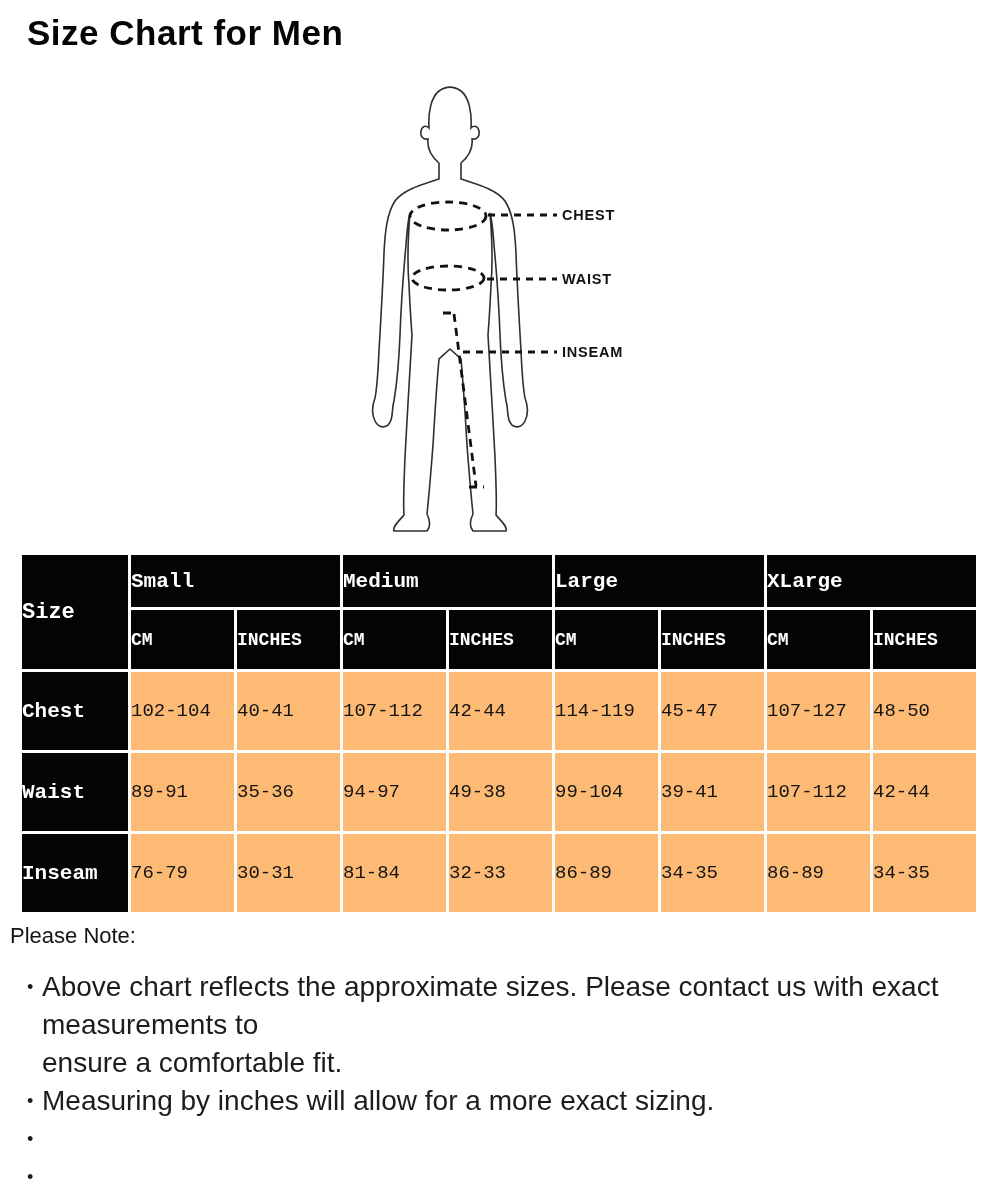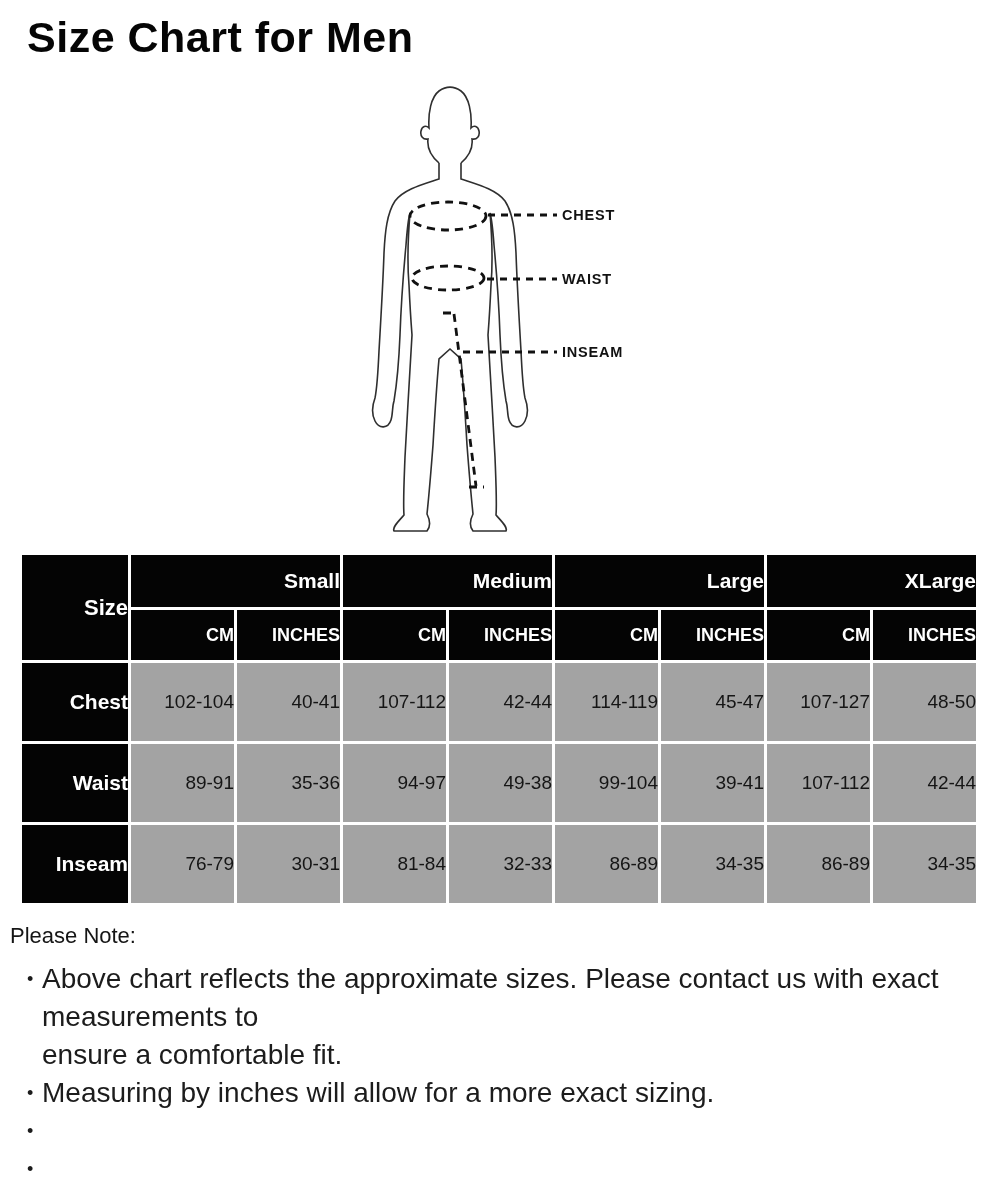--- a/index.html
+++ b/index.html
@@ -3,48 +3,48 @@
 <meta charset="utf-8">
 <style>
   * { margin:0; padding:0; box-sizing:border-box; }
   html,body { background:#ffffff; }
   .page {
     position:relative; width:1000px; height:1194px; background:#ffffff;
     font-family:"Liberation Sans", sans-serif; overflow:hidden;
   }
   .page-title {
     position:absolute; left:27px; top:13px;
-    font-size:43px; font-weight:bold; color:#050505; letter-spacing:0.5px;
+    font-size:35px; font-weight:bold; color:#050505; letter-spacing:0.5px;
   }
   .figure-wrap { position:absolute; left:340px; top:85px; width:320px; height:450px; }
   .figure-wrap svg { display:block; }
 
   table.size-chart {
     position:absolute; left:19px; top:552px;
     border-collapse:separate; border-spacing:3px; table-layout:fixed;
     background:#ffffff;
   }
   table.size-chart col.c-size { width:106px; }
   table.size-chart col.c-data { width:103px; }
   table.size-chart th, table.size-chart td {
-    text-align:right; vertical-align:middle; padding:0;
-    font-family:Liberation Sans, sans-serif;
+    text-align:left; vertical-align:middle; padding:0;
+    font-family:Liberation Mono, monospace;
   }
   table.size-chart th { background:#040404; color:#ffffff; font-weight:bold; }
   tr.group-row { height:52px; }
-  tr.unit-row  { height:50px;padding-left:24px; }
+  tr.unit-row  { height:59px;padding-left:24px; }
   tr.data-row  { height:78px; }
   th.corner    { font-size:22px; }
   th.group     { font-size:21px; }
   th.unit      { font-size:18px; }
   th.row-label { font-size:21px; }
-  td.value     { background:#a3a3a3; color:#151515; font-size:19px; font-weight:normal; }
+  td.value     { background:#fdba74; color:#151515; font-size:19px; font-weight:normal; }
 
   .notes { position:absolute; left:10px; top:920px; width:978px; color:#1c1c1c; }
-  .notes-heading { font-size:22px; line-height:32px; margin-bottom:8px; color:#151515; }
+  .notes-heading { font-size:22px; line-height:32px; margin-bottom:16px; color:#151515; }
   .note-item { display:flex; padding-left:17px; }
   .note-bullet { width:15px; font-size:18px; line-height:38px; color:#1c1c1c; flex:0 0 15px; }
   .note-text { font-size:28px; line-height:38px; color:#1c1c1c; }
 </style>
 </head>
 <body>
 
 <div class="page">
 
   <div class="page-title">Size Chart for Men</div>

